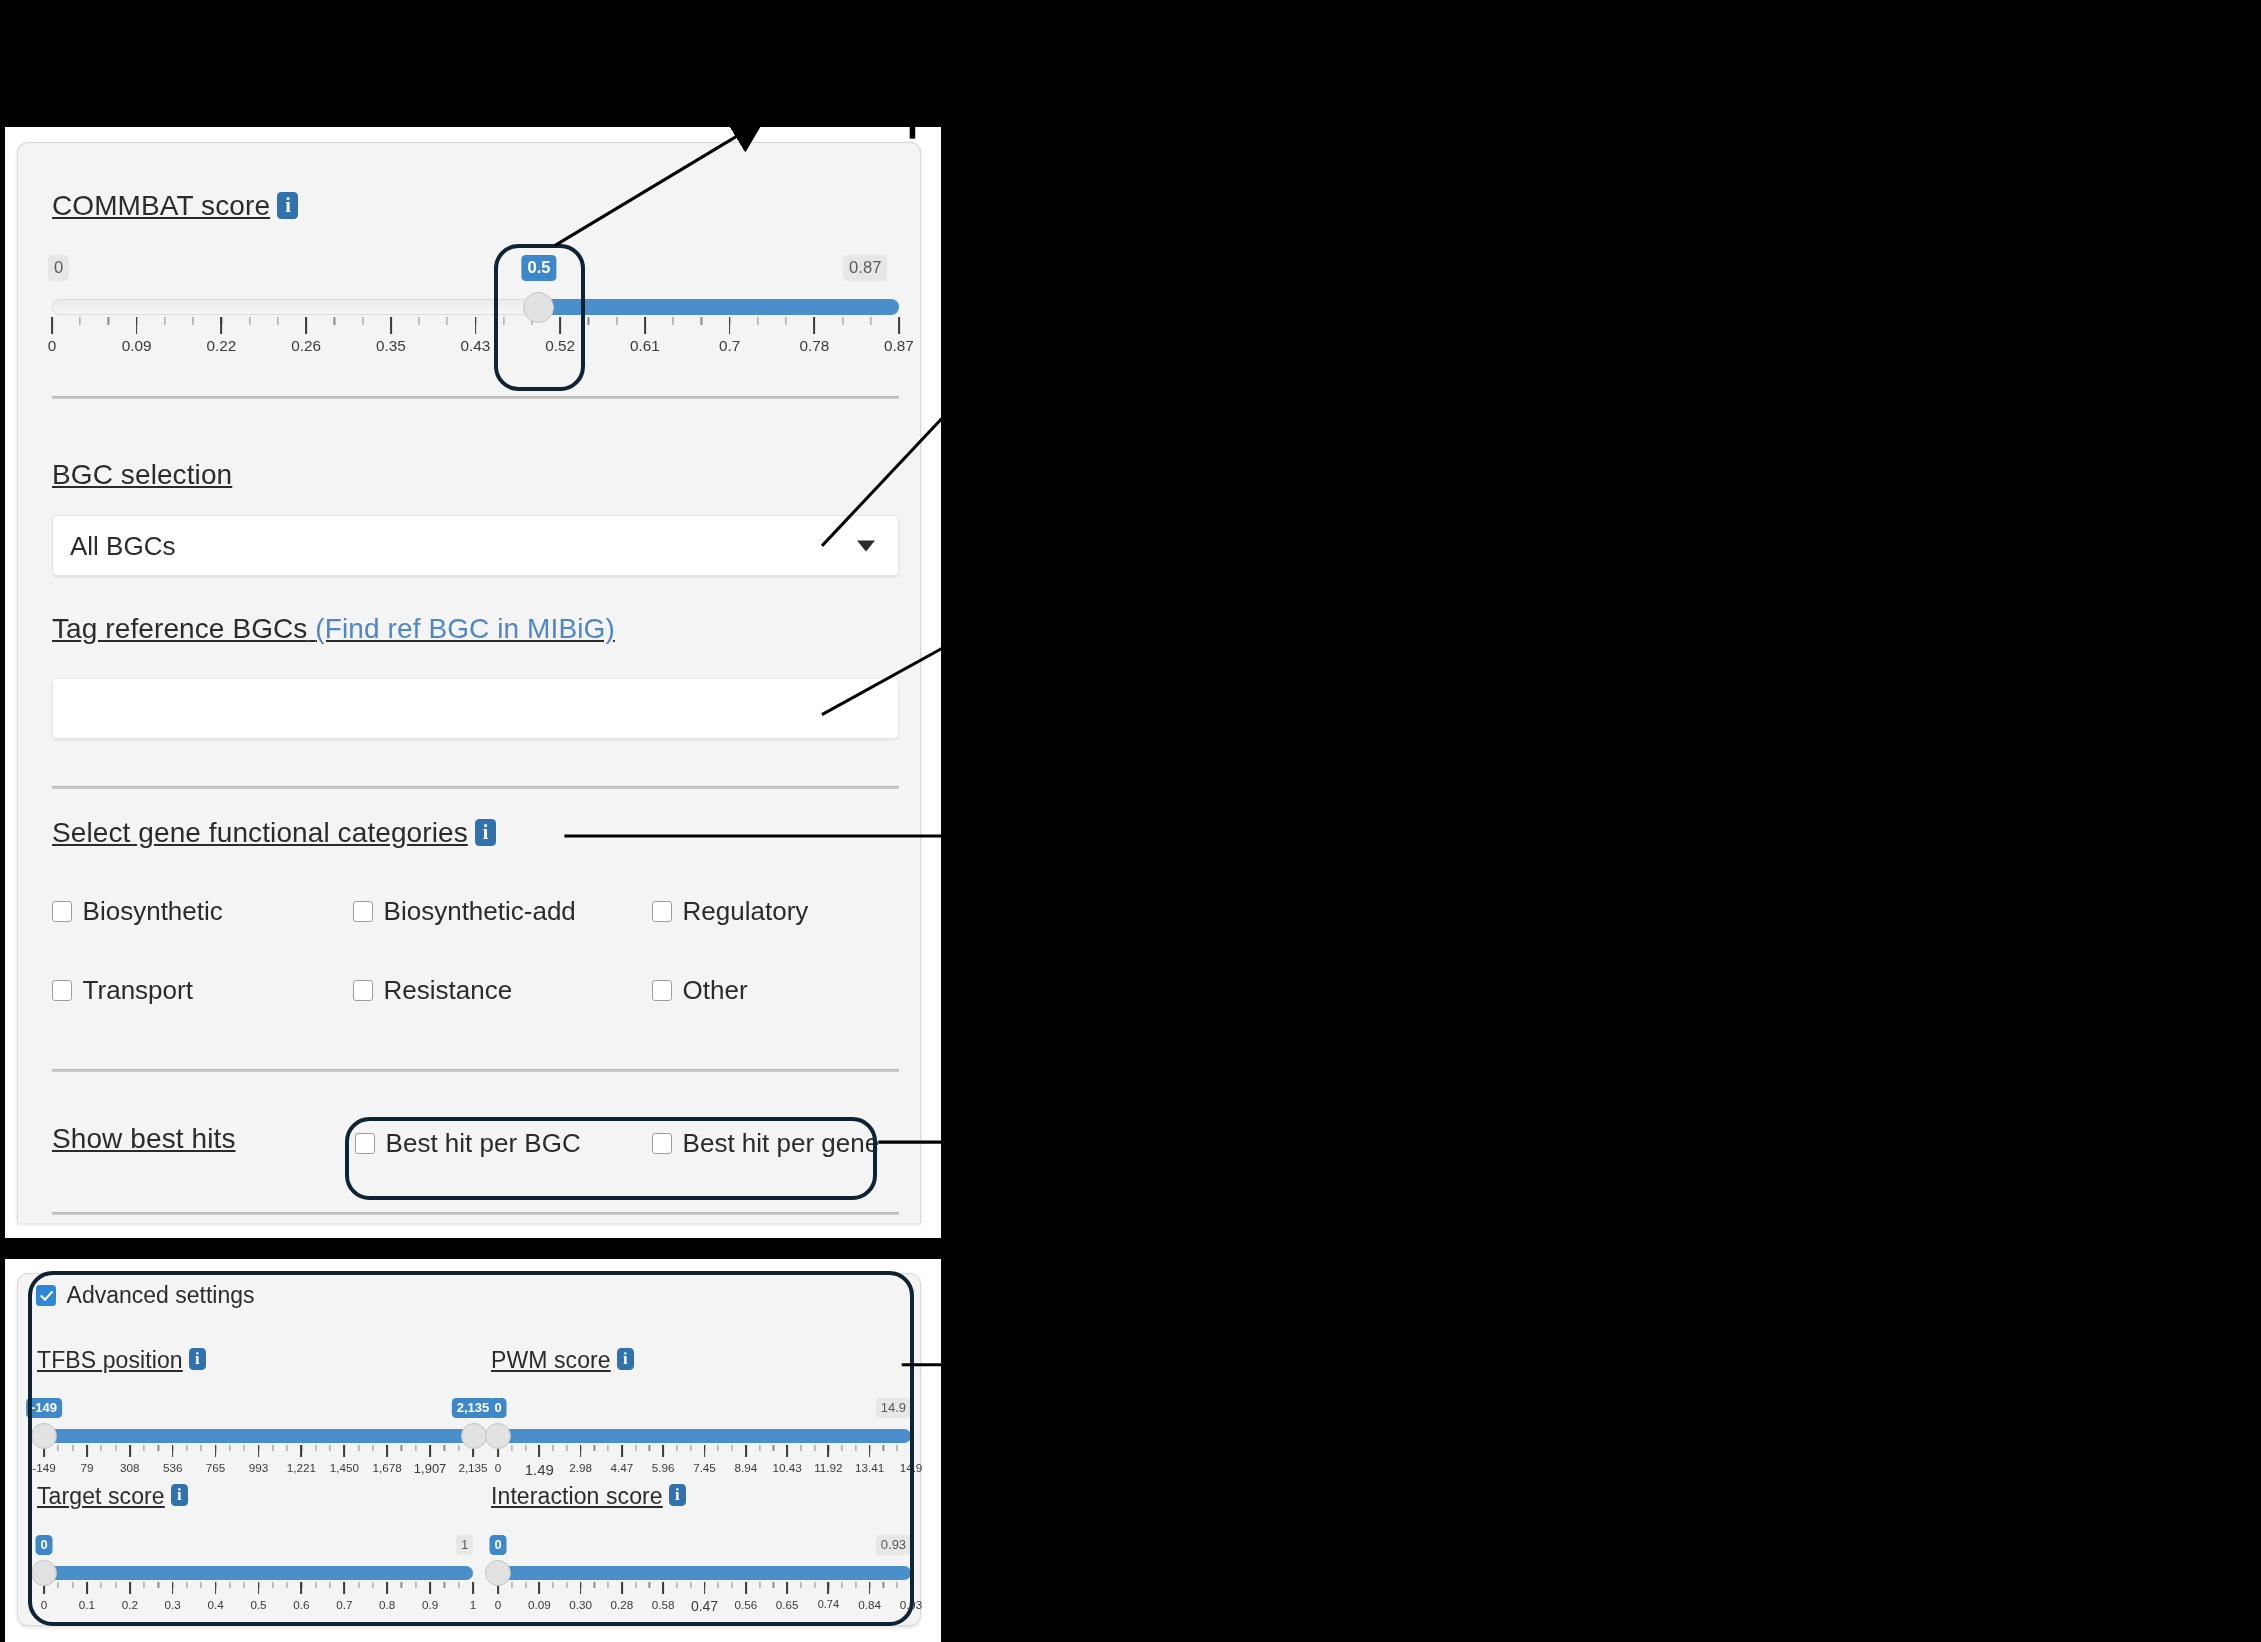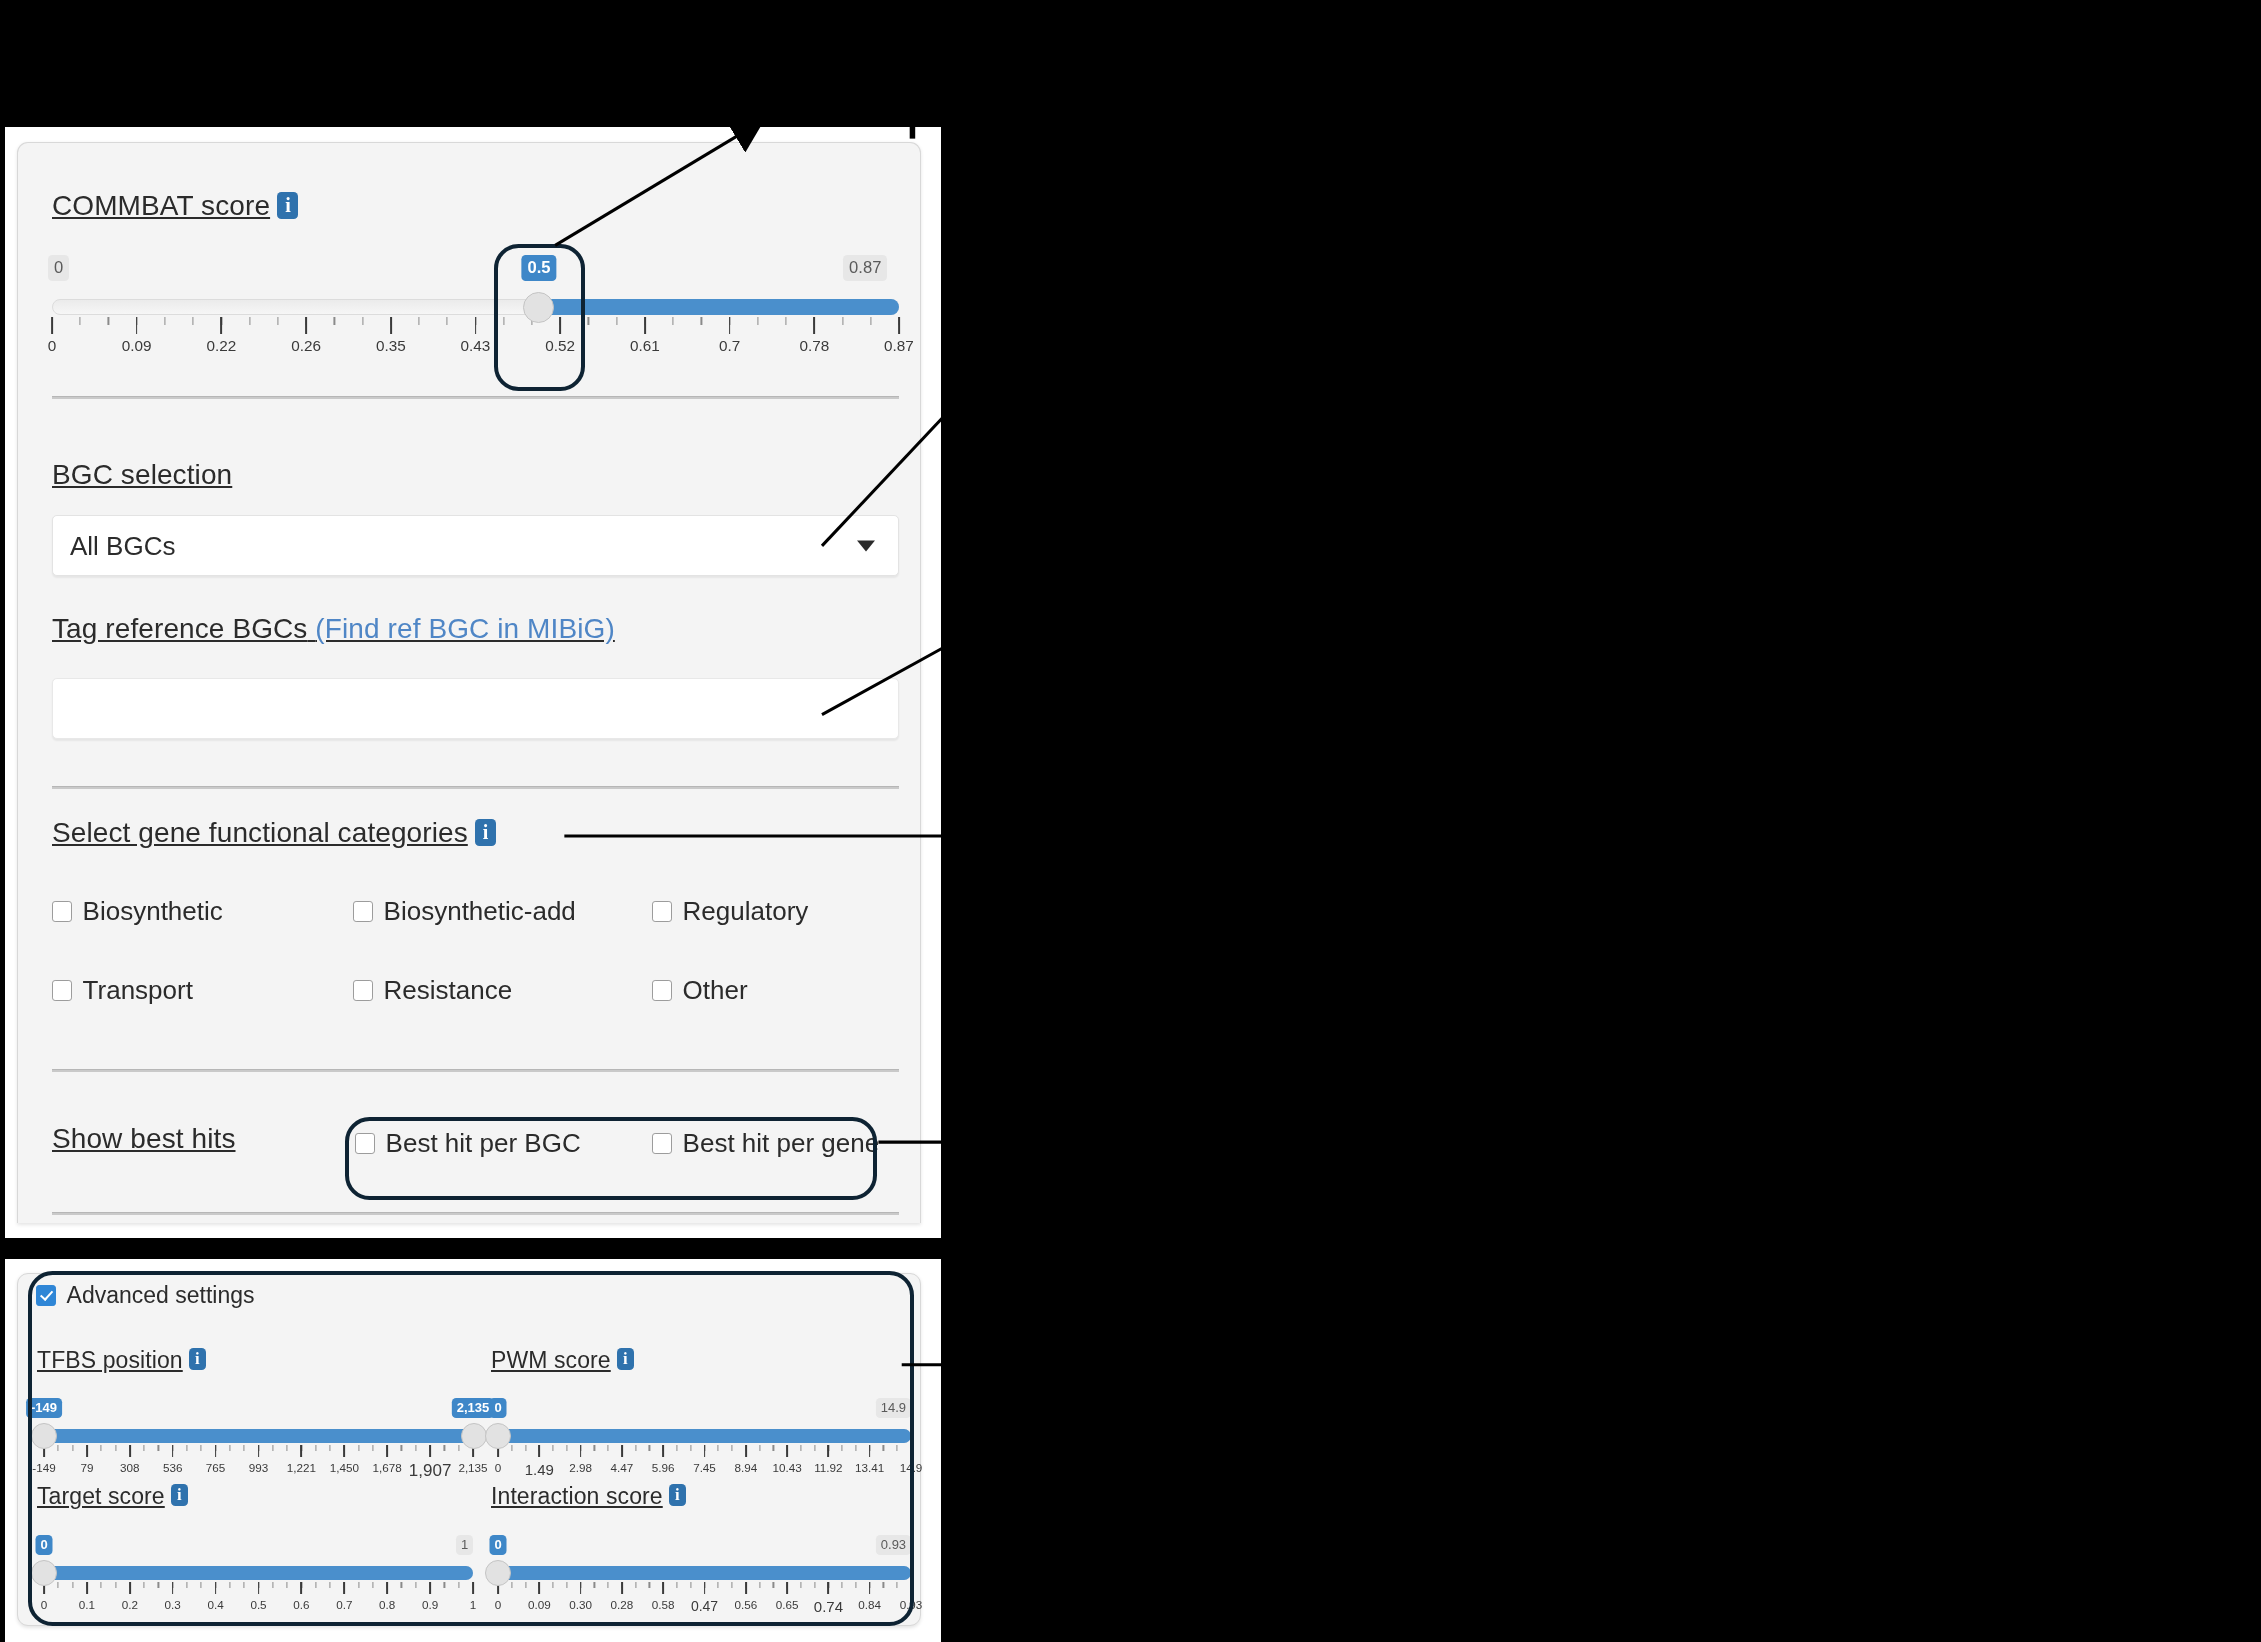--- a/index.html
+++ b/index.html
@@ -308,21 +308,21 @@
     <div class="ticklabels" style="top: 32px;">
       <div class="tlab" style="left: 0%; font-size: 11.7px;">-149</div>
       <div class="tlab" style="left: 10%; font-size: 11.7px;">79</div>
       <div class="tlab" style="left: 20%; font-size: 11.7px;">308</div>
       <div class="tlab" style="left: 30%; font-size: 11.7px;">536</div>
       <div class="tlab" style="left: 40%; font-size: 11.7px;">765</div>
       <div class="tlab" style="left: 50%; font-size: 11.7px;">993</div>
       <div class="tlab" style="left: 60%; font-size: 11.7px;">1,221</div>
       <div class="tlab" style="left: 70%; font-size: 11.7px;">1,450</div>
       <div class="tlab" style="left: 80%; font-size: 11.7px;">1,678</div>
-      <div class="tlab" style="left: 90%; font-size: 17px;">1,907</div>
+      <div class="tlab" style="left: 90%; font-size: 13px;">1,907</div>
       <div class="tlab" style="left: 100%; font-size: 11.7px;">2,135</div>
     </div>
     <div class="sl-handle" style="width: 26px; height: 26px; top: -6.1px; left: -13px;"></div>
     <div class="sl-handle" style="width: 26px; height: 26px; top: -6.1px; left: 417px;"></div>
     <div class="sl-bubble" style="font-size: 13px; line-height: 19.6px; height: 19.6px; top: -31px; padding: 0px 4.9px; left: 0px;">-149</div>
     <div class="sl-bubble" style="font-size: 13px; line-height: 19.6px; height: 19.6px; top: -31px; padding: 0px 4.9px; left: 429px;">2,135</div>
   </div>
 
 <div class="h-label" style="position:absolute;left:491px;top:1347px;font-size:23px;">
   <span>PWM score</span><span class="info-icon" style="width:17px;height:22px;font-size:16.6px;line-height:22px;margin-left:6.1px;">i</span>
@@ -509,21 +509,21 @@
     </div>
     <div class="ticklabels" style="top: 32px;">
       <div class="tlab" style="left: 0%; font-size: 11.7px;">0</div>
       <div class="tlab" style="left: 10%; font-size: 11.7px;">0.09</div>
       <div class="tlab" style="left: 20%; font-size: 11.7px;">0.30</div>
       <div class="tlab" style="left: 30%; font-size: 11.7px;">0.28</div>
       <div class="tlab" style="left: 40%; font-size: 11.7px;">0.58</div>
       <div class="tlab" style="left: 50%; font-size: 14px;">0.47</div>
       <div class="tlab" style="left: 60%; font-size: 11.7px;">0.56</div>
       <div class="tlab" style="left: 70%; font-size: 11.7px;">0.65</div>
-      <div class="tlab" style="left: 80%; font-size: 15px;">0.74</div>
+      <div class="tlab" style="left: 80%; font-size: 11px;">0.74</div>
       <div class="tlab" style="left: 90%; font-size: 11.7px;">0.84</div>
       <div class="tlab" style="left: 100%; font-size: 11.7px;">0.93</div>
     </div>
     <div class="sl-handle" style="width: 26px; height: 26px; top: -6.1px; left: -13px;"></div>
     <div class="sl-bubble" style="font-size: 13px; line-height: 19.6px; height: 19.6px; top: -31px; padding: 0px 4.9px; left: 0px;">0</div>
     <div class="sl-cap" style="font-size: 13px; line-height: 19.6px; height: 19.6px; top: -31px; padding: 0px 4.9px; left: 413px; transform: translateX(-100%);">0.93</div>
   </div>
 
 <div class="anno-box" style="left:494px;top:244px;width:91px;height:147px;"></div>
 <div class="anno-box" style="left:345px;top:1117px;width:532px;height:83px;"></div>

